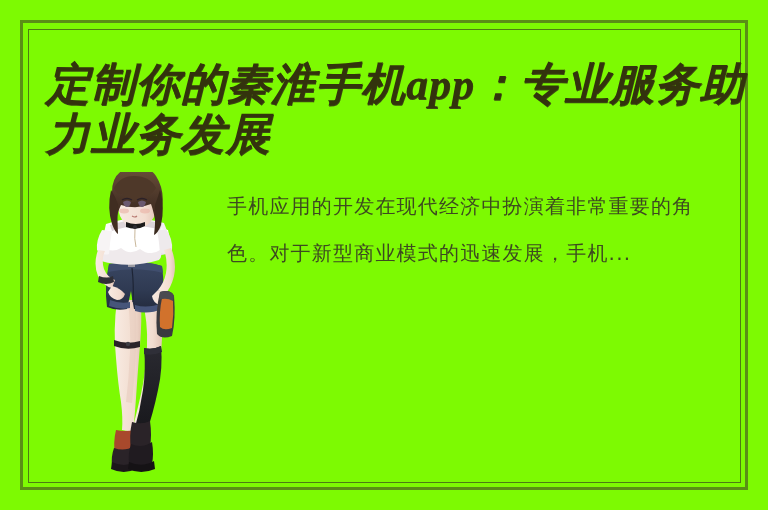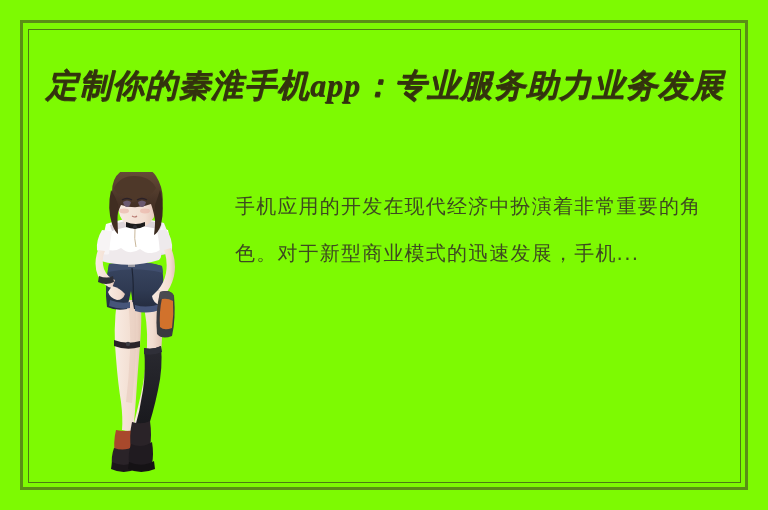--- a/index.html
+++ b/index.html
@@ -44,40 +44,39 @@
   
   #headline {
     position: absolute;
     left: 46px;
     top: 60px;
     width: 700px;
     color: #33330d;
     font-family: "Liberation Serif", "DejaVu Serif", serif;
     font-weight: bold;
     font-style: italic;
-    font-size: 32px;
+    font-size: 44px;
     line-height: 50px;
     letter-spacing: 1px;
     text-shadow: 0.5px 0.5px 0 #3c4a12;
     white-space: pre-wrap;
   }
 
   
   #body-text {
     position: absolute;
     left: 227px;
     top: 183px;
     width: 508px;
     color: #3d4a20;
     font-family: "DejaVu Sans", sans-serif;
     font-size: 20px;
     line-height: 47px;
     letter-spacing: 1.2px;
     white-space: pre-wrap;
-    margin-left: 8px;
   }
 
   
   #illustration {
     position: absolute;
     left: 76px;
     top: 172px;
     width: 120px;
     height: 302px;
   }

